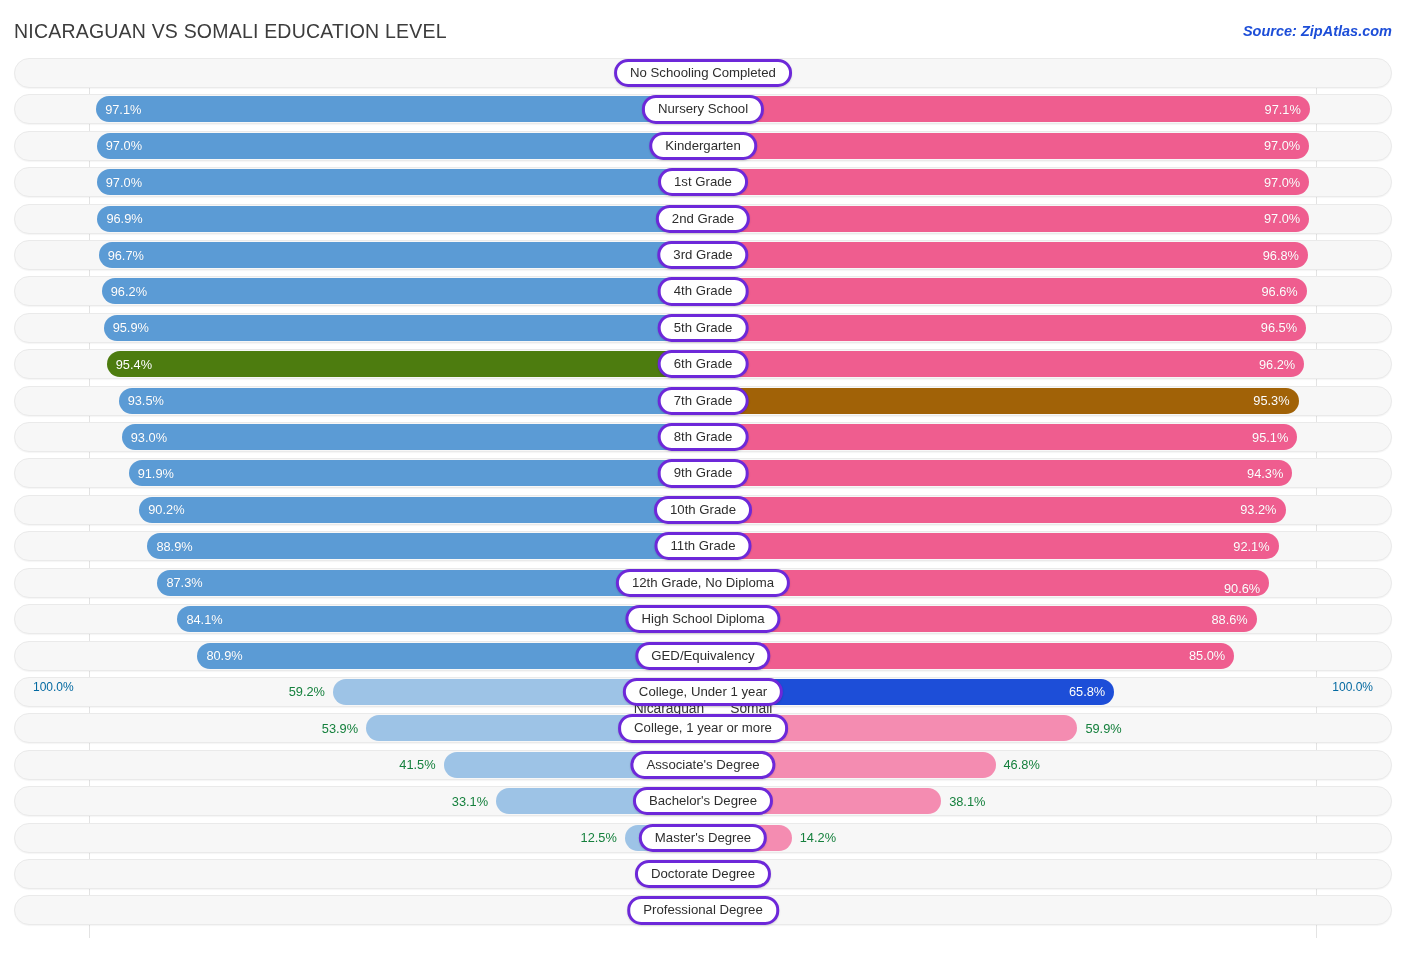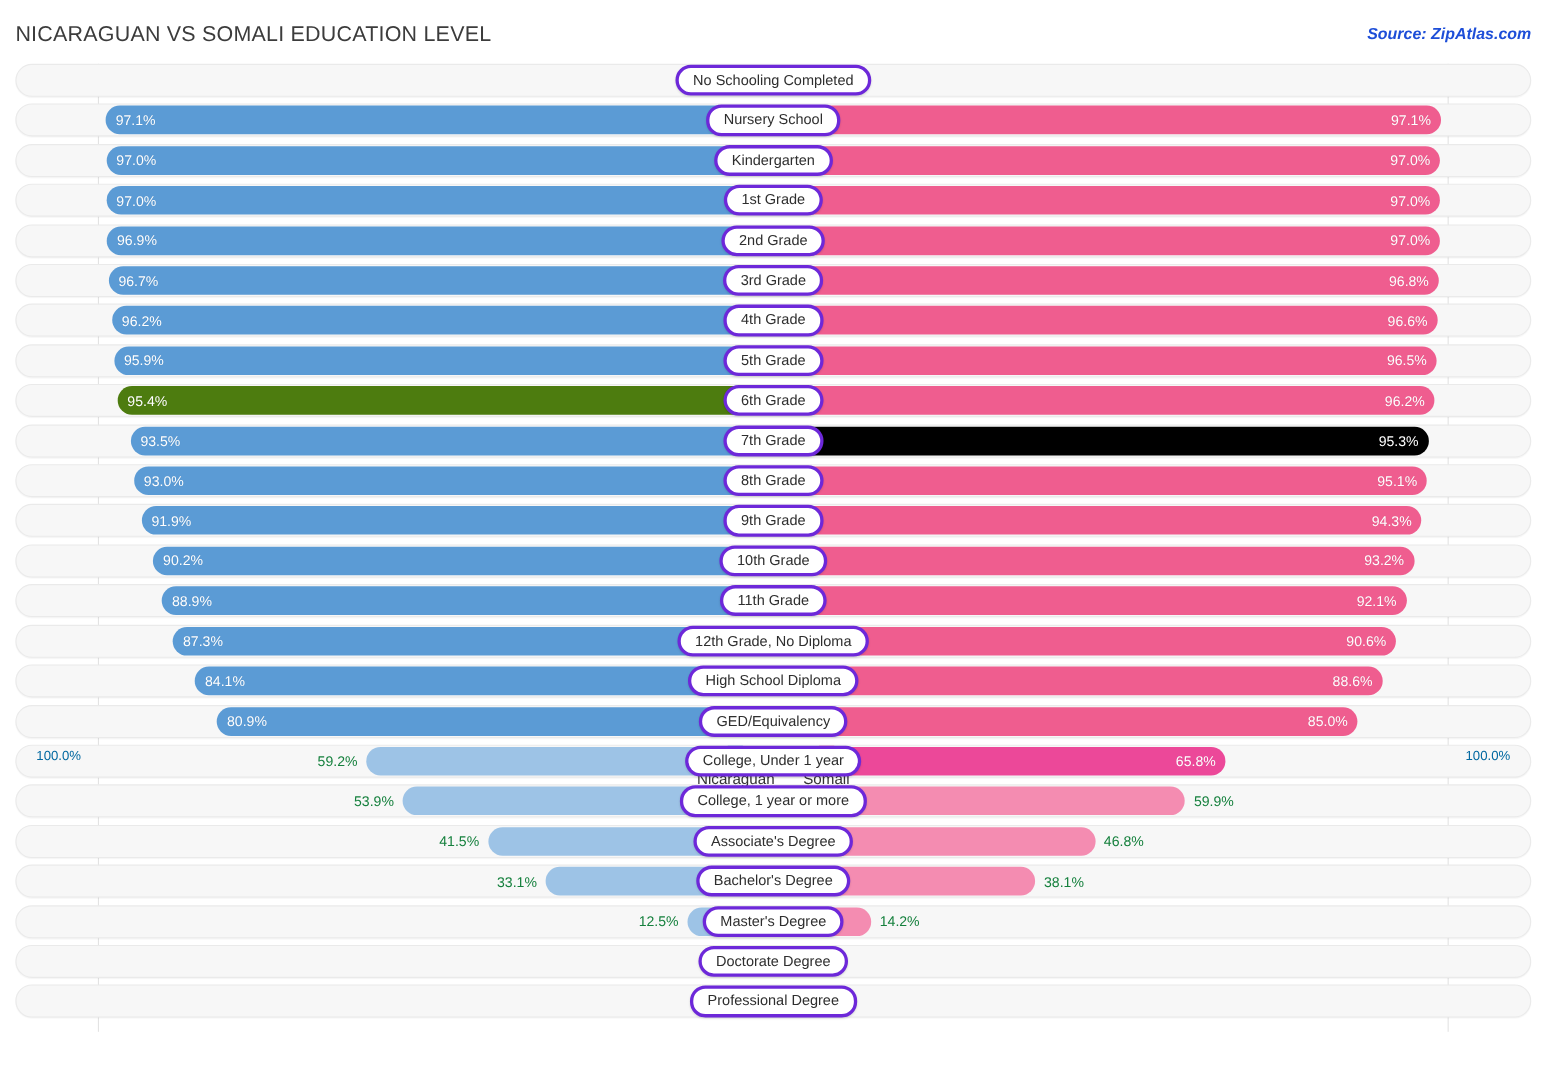--- a/index.html
+++ b/index.html
@@ -348,21 +348,21 @@
           <div class="center-label">6th Grade</div>
         </div>
         <div class="row">
           <div class="halves">
             <div class="half left">
               <div class="bar left" style="width: 584.375px; background: rgb(91, 155, 213);">
                 <span class="bar-val-in">93.5%</span>
               </div>
             </div>
             <div class="half right">
-              <div class="bar right" style="width: 595.625px; background: #000000;">
+              <div class="bar right" style="width: 595.625px; background: #a16207;">
                 <span class="bar-val-in">95.3%</span>
               </div>
             </div>
           </div>
           <div class="center-label">7th Grade</div>
         </div>
         <div class="row">
           <div class="halves">
             <div class="half left">
               <div class="bar left" style="width: 581.25px; background: rgb(91, 155, 213);">
@@ -423,21 +423,21 @@
           <div class="center-label">11th Grade</div>
         </div>
         <div class="row">
           <div class="halves">
             <div class="half left">
               <div class="bar left" style="width: 545.625px; background: rgb(91, 155, 213);">
                 <span class="bar-val-in">87.3%</span>
               </div>
             </div>
             <div class="half right">
-              <div class="bar right" style="width: 566.25px; background: rgb(239, 93, 143);">
+              <div class="bar right" style="width: 566.25px; background: rgb(239, 93, 143); align-items: flex-end;">
                 <span class="bar-val-in">90.6%</span>
               </div>
             </div>
           </div>
           <div class="center-label">12th Grade, No Diploma</div>
         </div>
         <div class="row">
           <div class="halves">
             <div class="half left">
               <div class="bar left" style="width: 525.625px; background: rgb(91, 155, 213);">
@@ -467,21 +467,21 @@
           </div>
           <div class="center-label">GED/Equivalency</div>
         </div>
         <div class="row">
           <div class="halves">
             <div class="half left">
               <span class="bar-val-out">59.2%</span>
               <div class="bar left rounded" style="width: 370px; background: rgb(157, 195, 230);"></div>
             </div>
             <div class="half right">
-              <div class="bar right" style="width: 411.25px; background: #ec4899;">
+              <div class="bar right" style="width: 411.25px; background: #1d4ed8;">
                 <span class="bar-val-in">65.8%</span>
               </div>
             </div>
           </div>
           <div class="center-label">College, Under 1 year</div>
         </div>
         <div class="row">
           <div class="halves">
             <div class="half left">
               <span class="bar-val-out">53.9%</span>

